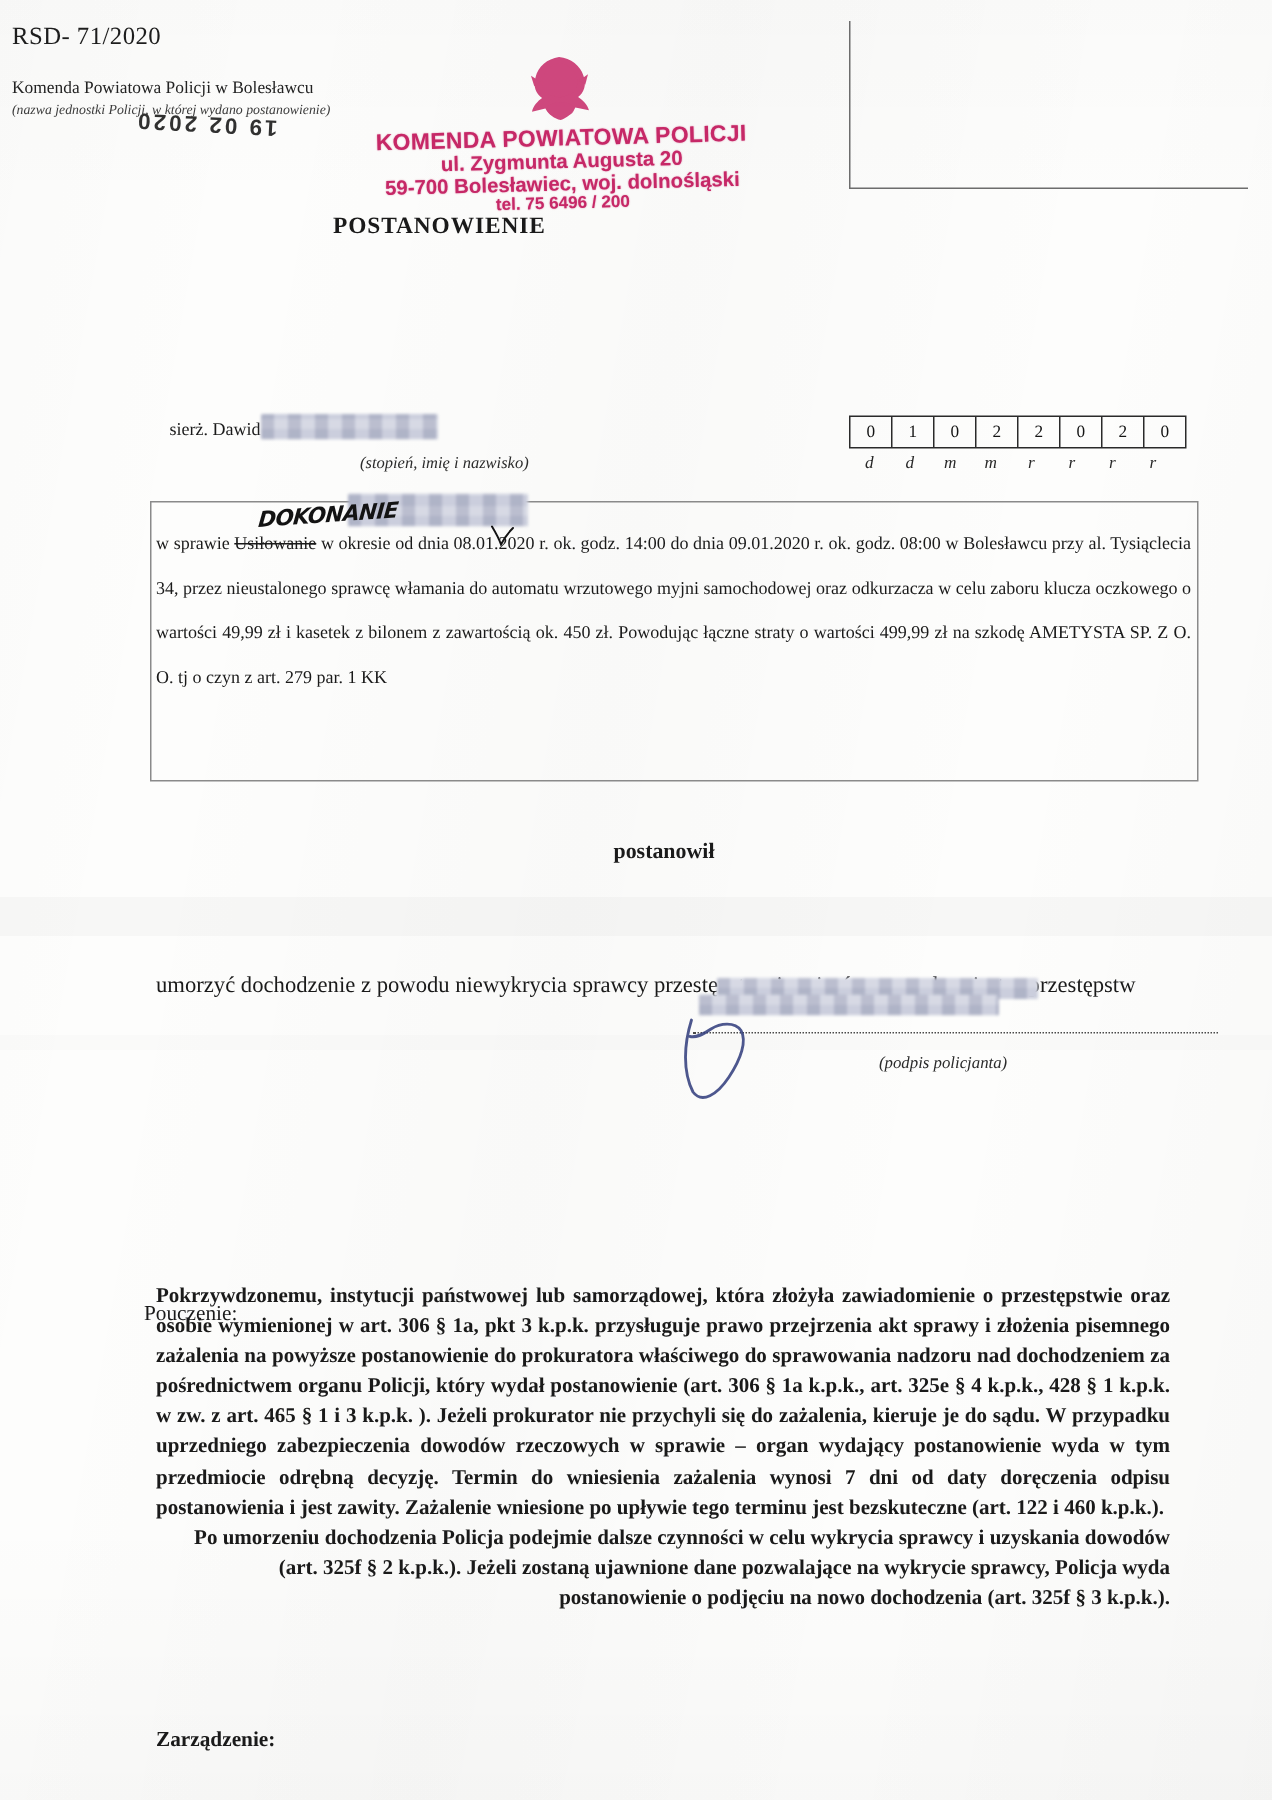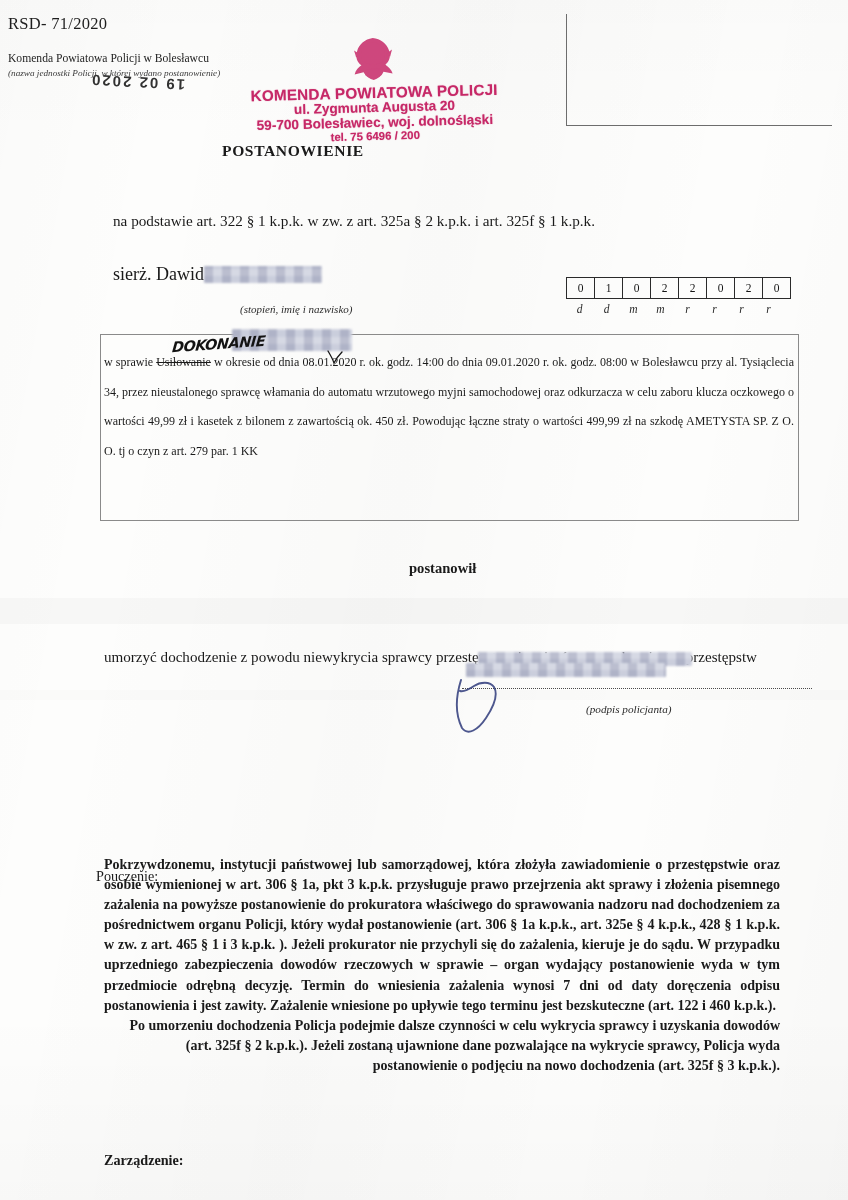--- a/index.html
+++ b/index.html
@@ -141,22 +141,22 @@
     position: absolute;
     left: 113px;
     top: 212px;
     font-size: 15.2px;
   }
 
   
   .officer-line {
     position: absolute;
     left: 113px;
-    top: 264px;
-    font-size: 18px;
+    top: 276px;
+    font-size: 12px;
   }
   .redact {
     display: inline-block;
     vertical-align: -3px;
     background:
       repeating-linear-gradient(90deg, rgba(150,155,180,0.50) 0 9px, rgba(205,208,222,0.50) 9px 18px),
       repeating-linear-gradient(0deg, rgba(170,175,198,0.42) 0 7px, rgba(225,227,236,0.42) 7px 14px);
     background-color: #dfe1e9;
     filter: blur(1.1px);
     border-radius: 1px;
@@ -365,21 +365,20 @@
     <div class="stamp-text stamp-l3">59-700 Bolesławiec, woj. dolnośląski</div>
     <div class="stamp-text stamp-l4">tel. 75 6496 / 200</div>
   </div>
 
   <div class="header-box"></div>
   <div class="rsd-number">RSD- 71/2020</div>
   <div class="unit-name">Komenda Powiatowa Policji w Bolesławcu</div>
   <div class="unit-caption">(nazwa jednostki Policji, w której wydano postanowienie)</div>
 
   <div class="t-postanowienie">POSTANOWIENIE</div>
-  <div class="t-basis">na podstawie art. 322 § 1 k.p.k. w zw. z art. 325a § 2 k.p.k. i art. 325f § 1 k.p.k.</div>
 
   <div class="officer-line">
     <span>sierż. Dawid</span><span class="redact" style="width:118px;height:17px;"></span>
   </div>
   <div class="officer-caption">(stopień, imię i nazwisko)</div>
 
   <div class="date-grid">
     <div class="cell">0</div>
     <div class="cell">1</div>
     <div class="cell">0</div>

